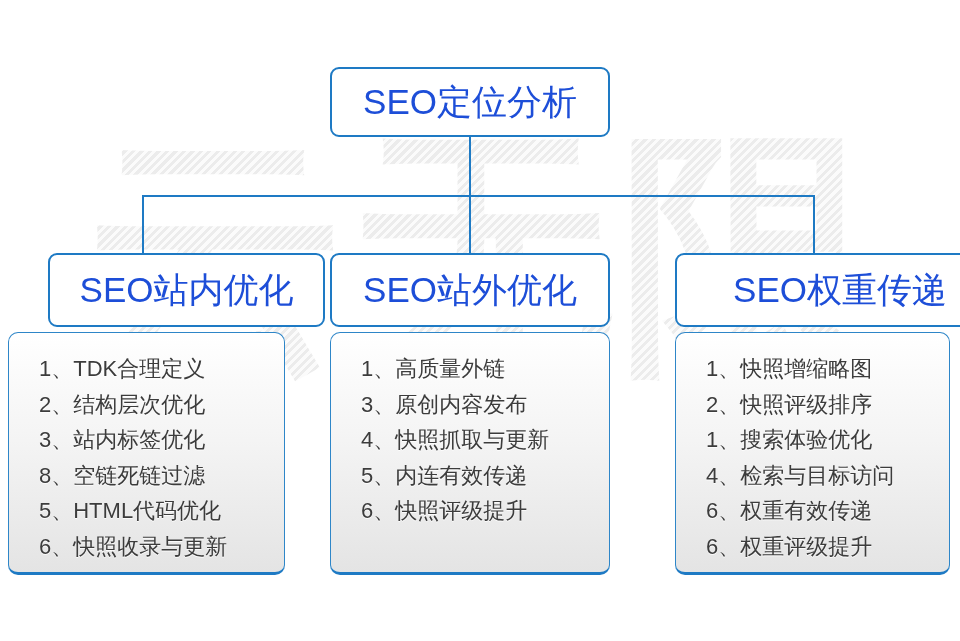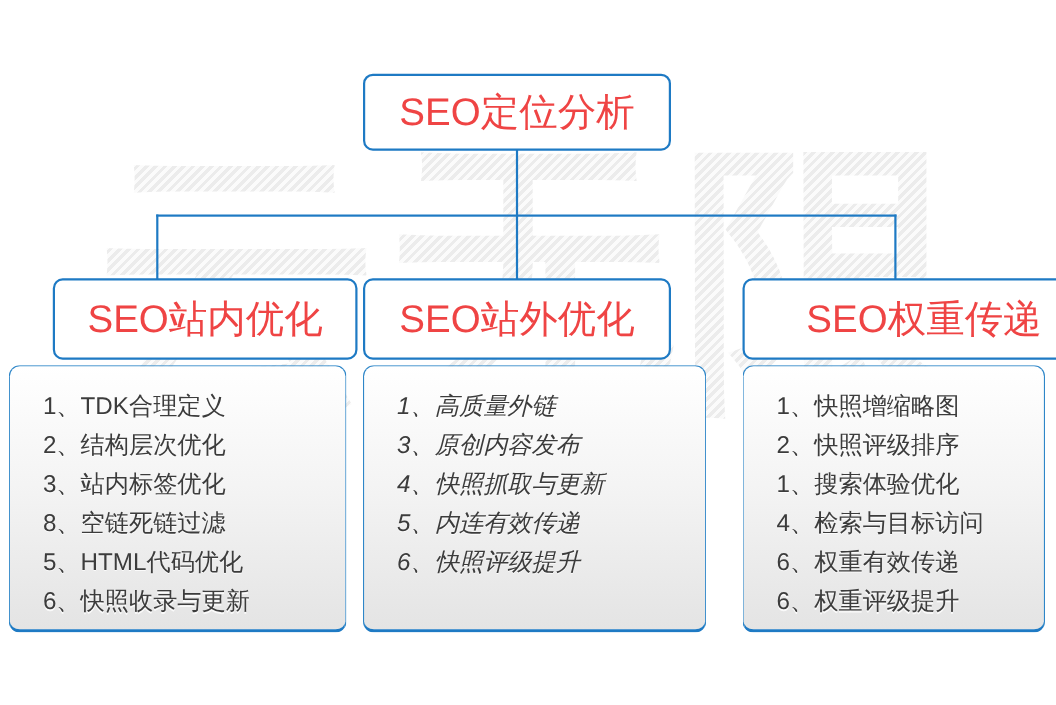--- a/index.html
+++ b/index.html
@@ -46,21 +46,21 @@
   
   .node {
     position: absolute;
     background: #ffffff;
     border: 2px solid #1e7ac4;
     border-radius: 9px;
     display: flex;
     align-items: center;
     justify-content: center;
     z-index: 2;
-    color: #ef4444;
+    color: #1d4ed8;
   }
   .root-node {
     left: 330px; top: 67px; width: 280px; height: 70px;
     font-size: 35px;
   }
   .header-node {
     top: 253px; height: 74px;
     font-size: 35px;
   }
   .col1 .header-node { left: 8px;   width: 277px; margin-left: 40px; }
@@ -70,22 +70,22 @@
   .list-node {
     position: absolute;
     top: 332px; height: 243px;
     background: linear-gradient(180deg, #ffffff 0%, #f4f4f4 45%, #e4e4e4 100%);
     border: 1px solid #2e86c8;
     border-bottom: 3px solid #1e7ac4;
     border-radius: 10px;
     z-index: 2;
     padding: 18px 10px 0 30px;
   }
-  .col1 .list-node { left: 8px;   width: 307px; }
-  .col2 .list-node { left: 330px; width: 312px; font-style: italic; }
+  .col1 .list-node { left: 8px;   width: 277px; }
+  .col2 .list-node { left: 330px; width: 280px; }
   .col3 .list-node { left: 675px; width: 275px; }
 
   .list-node ul { list-style: none; }
   .list-node li {
     font-size: 22px;
     line-height: 35.5px;
     color: #3c3c3c;
     white-space: nowrap;
     text-shadow: 0 1px 0 rgba(255,255,255,0.8);
   }

